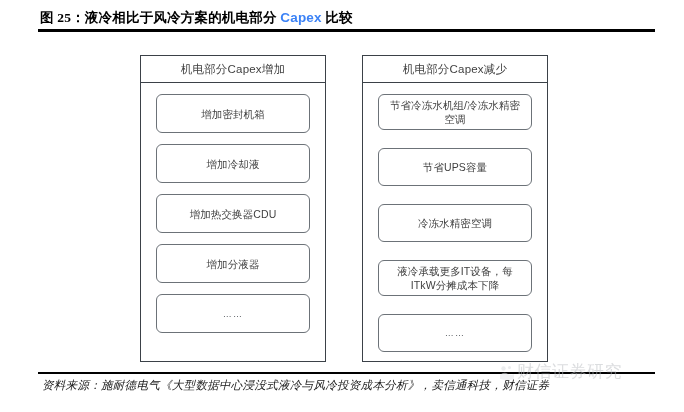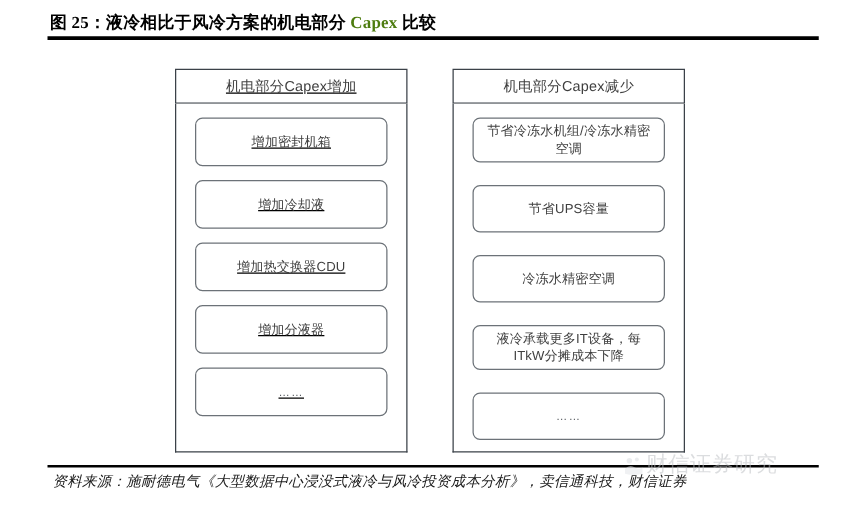--- a/index.html
+++ b/index.html
@@ -21,22 +21,22 @@
     left: 40px;
     top: 9px;
     font-family: "Liberation Serif", "DejaVu Serif", serif;
     font-weight: bold;
     font-size: 13.5px;
     letter-spacing: 0.2px;
     color: #000000;
     white-space: nowrap;
   }
   .fig-title .cap {
-    color: #4d7c0f;
-    font-family: Liberation Serif, serif;
+    color: #3b82f6;
+    font-family: Liberation Sans, sans-serif;
   }
 
   .rule-top {
     position: absolute;
     left: 38px;
     top: 29px;
     width: 617px;
     height: 3px;
     background: #000000;
   }
@@ -57,21 +57,21 @@
     top: 0;
     width: 684px;
     height: 412px;
   }
 
   .column {
     position: absolute;
     top: 55px;
     width: 186px;
   }
-  .column.left  { left: 140px; text-decoration: underline; }
+  .column.left  { left: 140px; }
   .column.right { left: 362px; }
 
   .col-header {
     box-sizing: border-box;
     width: 100%;
     height: 28px;
     border: 1.4px solid #3b4148;
     background: #ffffff;
     display: flex;
     align-items: center;

